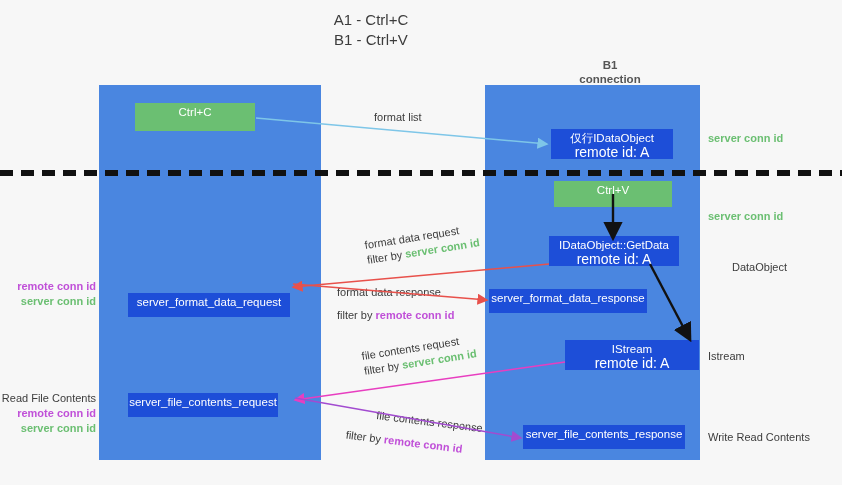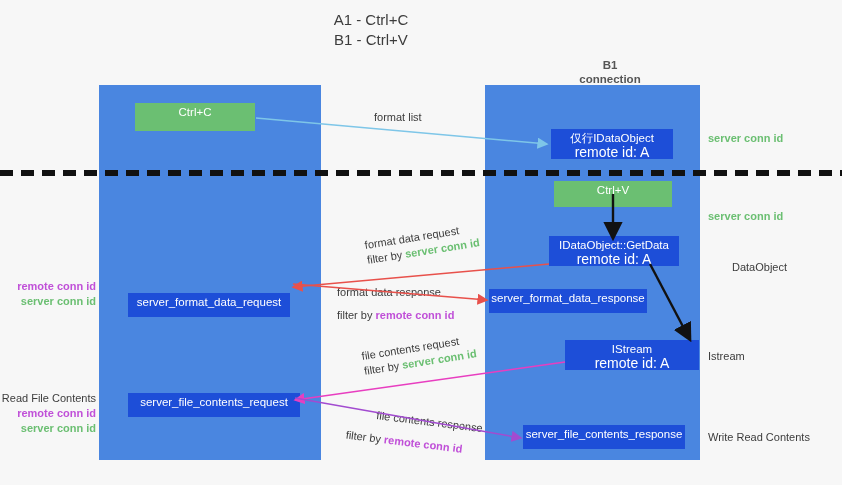--- a/index.html
+++ b/index.html
@@ -180,21 +180,21 @@
   </div>
 
   <div class="abs node orange" style="left:128px; top:277px; width:162px; height:24px;margin-top:16px;">
     <div>server_format_data_request</div>
   </div>
 
   <div class="abs node orange" style="left:489px; top:289px; width:158px; height:24px;">
     <div>server_format_data_response</div>
   </div>
 
-  <div class="abs node orange" style="left:128px; top:393px; width:172px; height:24px;">
+  <div class="abs node orange" style="left:128px; top:393px; width:150px; height:24px;">
     <div>server_file_contents_request</div>
   </div>
 
   <div class="abs node orange" style="left:523px; top:425px; width:162px; height:24px;">
     <div>server_file_contents_response</div>
   </div>
 
   <div class="abs ann" style="left:374px; top:110px;">
     <span>format list</span>
   </div>

